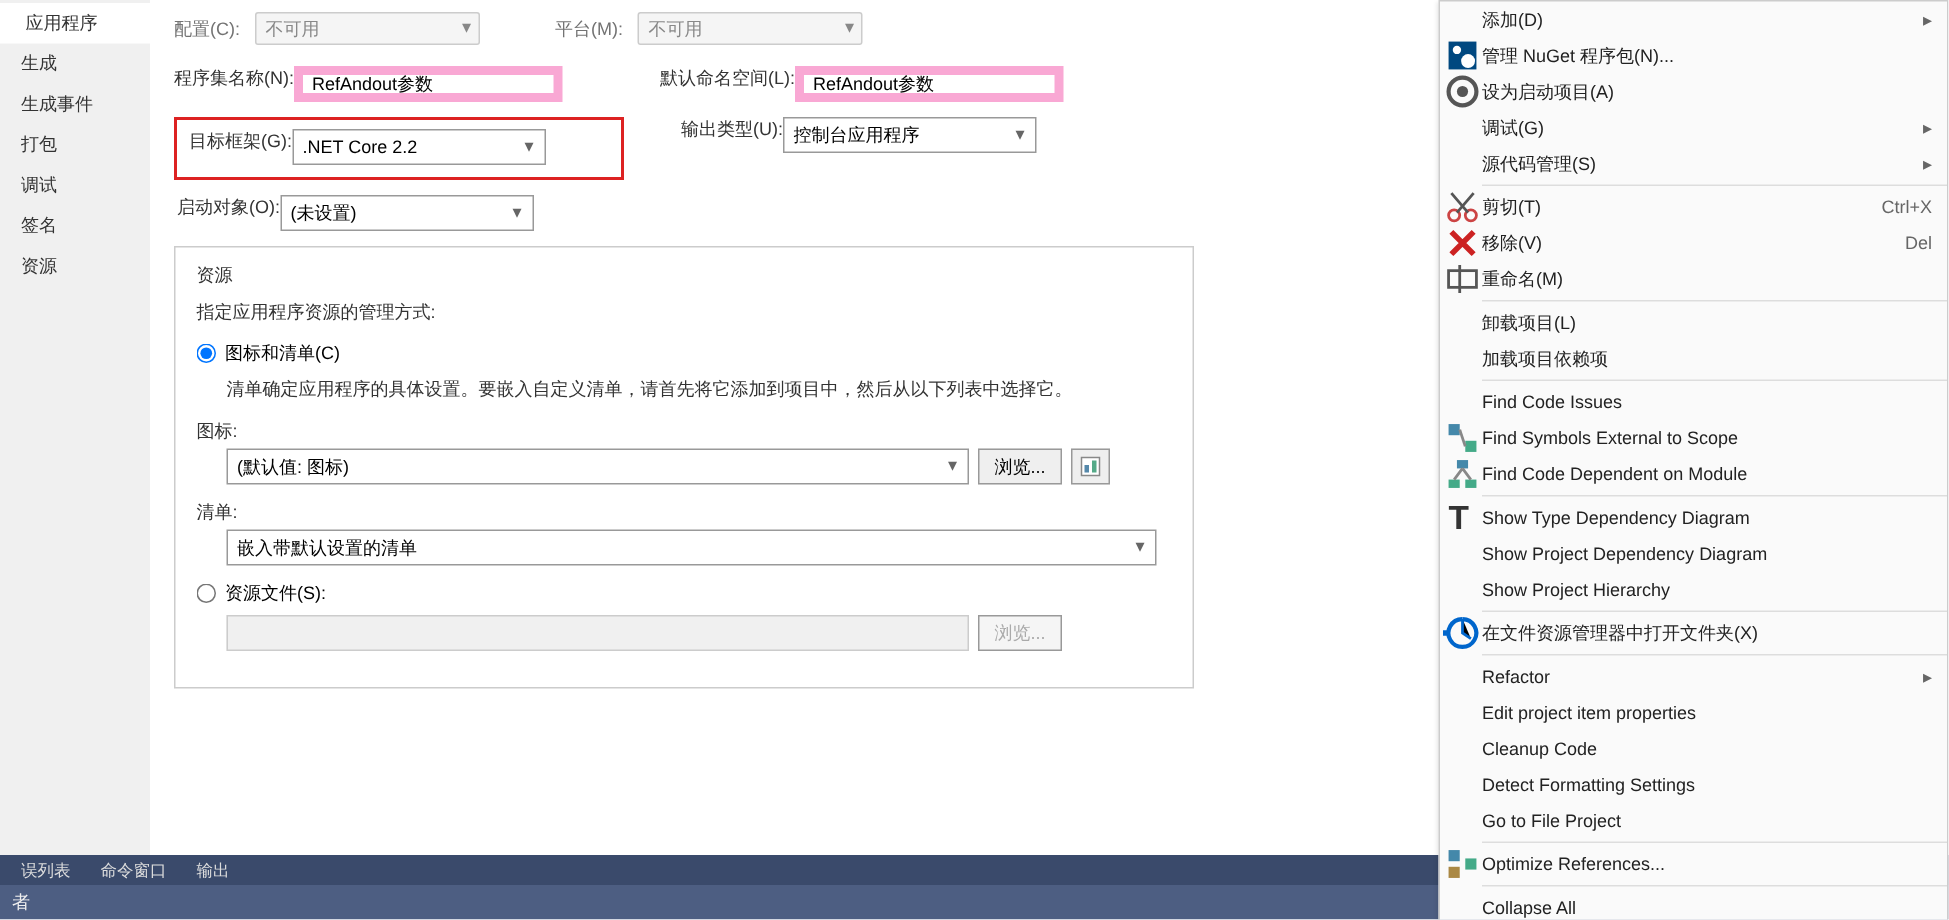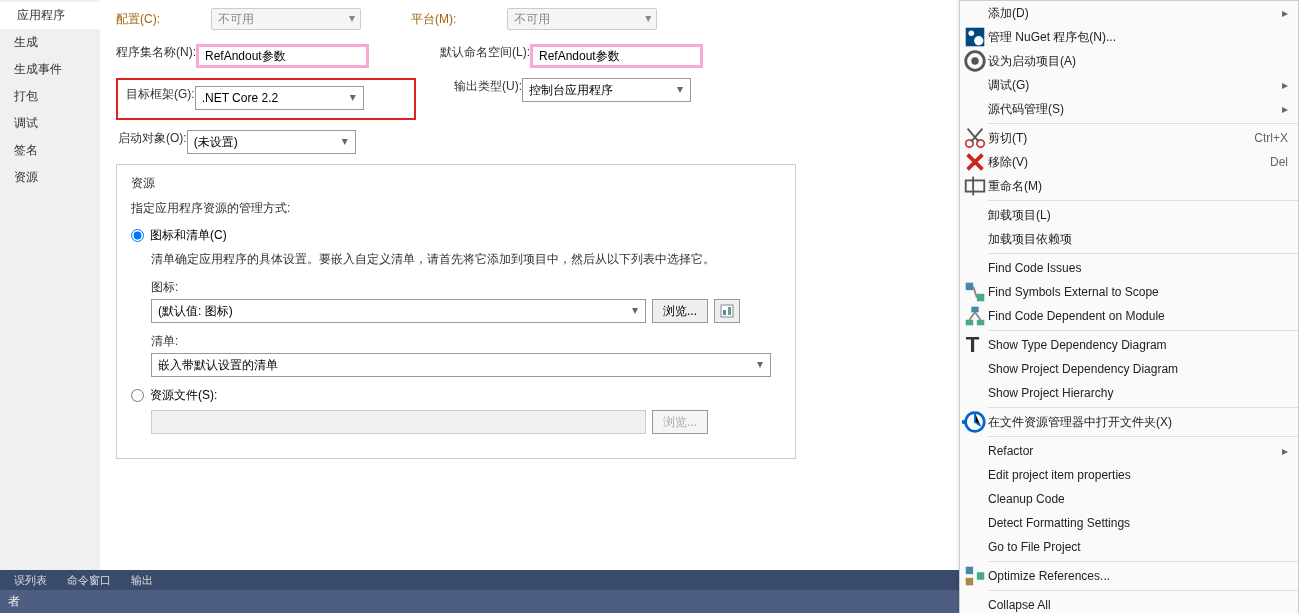--- a/index.html
+++ b/index.html
@@ -5,43 +5,43 @@
 * { box-sizing: border-box; margin: 0; padding: 0; font-family: "Microsoft YaHei", "Segoe UI", sans-serif; font-size: 12px; }
 body { width: 1299px; height: 613px; background: #fff; overflow: hidden; position: relative; }
 
 .main-area { display: flex; height: 570px; }
 .left-tabs { width: 100px; background: #f0f0f0; padding-top: 2px; }
 .left-tabs .tab { padding: 5px 14px; cursor: pointer; color: #333; }
 .left-tabs .tab.active { background: #fff; border-left: 3px solid transparent; }
 
 .content { flex: 1; background: #fff; padding: 8px 16px 0 16px; position: relative; }
 .top-row { display: flex; align-items: center; gap: 10px; margin-bottom: 14px; }
-.top-label { color: #a16207; }
+.top-label { color: #737373; }
 .top-select { width: 150px; height: 22px; border: 1px solid #ccc; background: #f5f5f5; color: #888; padding: 2px 6px; border-radius: 2px; appearance: none; position: relative; }
-.select-wrap { position: relative; display: inline-block; margin-left: 41px; }
+.select-wrap { position: relative; display: inline-block; }
 .select-wrap::after { content: "▾"; position: absolute; right: 6px; top: 3px; color: #888; pointer-events: none; }
 
 .form-row { display: flex; gap: 24px; margin-bottom: 10px; }
 .form-col { display: flex; flex-direction: row; }
 .form-col.w300 { width: 300px; }
 .form-col label { color: #333; margin-bottom: 3px; }
-.text-input { height: 24px; border: 3px solid #f9a8d4; padding: 2px 6px; background: #fff; }
+.text-input { height: 24px; border: 6px solid #f9a8d4; padding: 2px 6px; background: #fff; }
 .dropdown { height: 24px; border: 1px solid #999; padding: 2px 6px; background: #fff; appearance: none; }
 .dd-wrap { position: relative; }
 .dd-wrap::after { content: "▾"; position: absolute; right: 8px; top: 4px; color: #666; pointer-events: none; }
 
 .red-box { border: 2px solid #d22; padding: 6px 8px 8px 8px; margin-right: 14px; }
 
 .resource-group { border: 1px solid #ccc; padding: 10px 14px 14px 14px; margin-top: 6px; width: 680px; }
 .resource-group .title { margin-bottom: 8px; color: #333; }
 .resource-group .desc { margin-bottom: 10px; color: #333; }
 .radio-row { display: flex; align-items: center; margin-bottom: 6px; }
 .radio-row input { margin-right: 6px; }
 .indent-text { margin-left: 20px; color: #333; margin-bottom: 10px; line-height: 1.6; }
-.sub-label { margin-left: 20px; margin-bottom: 3px; color: #333; }
+.sub-label { margin-bottom: 3px; color: #333; }
 .sub-row { display: flex; align-items: center; margin-left: 20px; gap: 6px; margin-bottom: 10px; }
 .sub-row .dd-wrap { flex: 1; max-width: 495px; }
 .sub-row .dropdown { width: 100%; }
 .btn { height: 24px; padding: 0 10px; border: 1px solid #999; background: #efefef; cursor: pointer; }
 .btn:disabled { color: #aaa; background: #f5f5f5; }
 .icon-btn { width: 26px; height: 24px; border: 1px solid #999; background: #efefef; display: inline-flex; align-items: center; justify-content: center; }
 .icon-btn svg { width: 14px; height: 14px; }
 
 .disabled-input { background: #f0f0f0; border: 1px solid #ccc; height: 24px; width: 495px; margin-left: 20px; }
 

